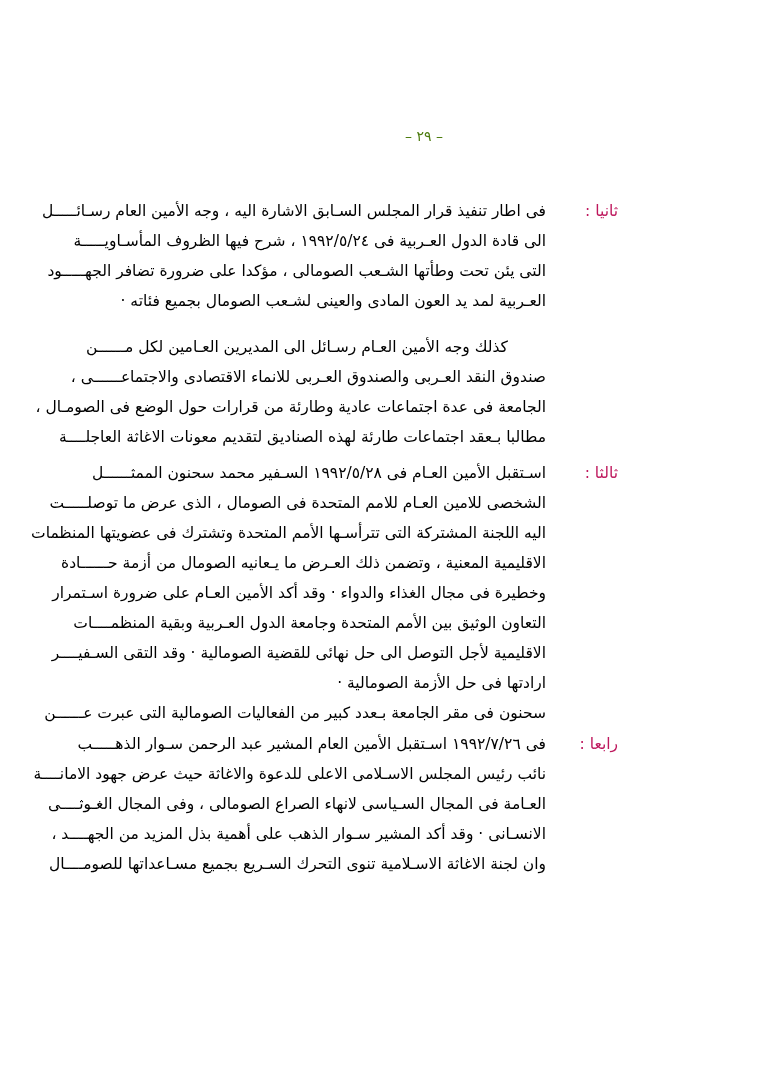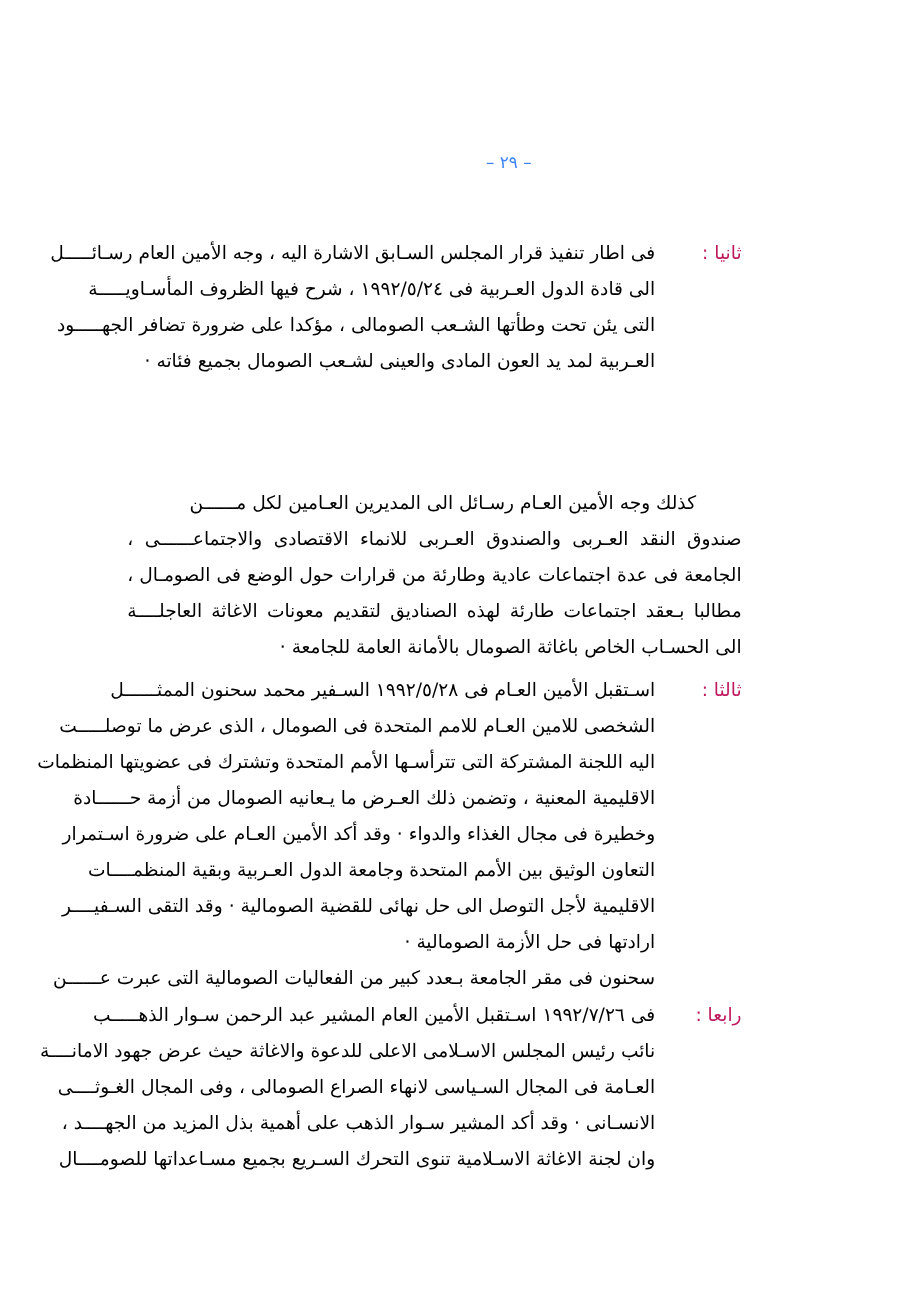--- a/index.html
+++ b/index.html
@@ -19,21 +19,21 @@
     overflow: hidden;
   }
   .page-number {
     position: absolute;
     top: 128px;
     left: 384px;
     width: 80px;
     text-align: center;
     font-size: 14px;
     letter-spacing: 1px;
-    color: #3b82f6;
+    color: #4d7c0f;
   }
   .content {
     position: absolute;
     top: 196px;
     right: 140px;
     left: 106px;
   }
   .para {
     display: flex;
     direction: rtl;
@@ -63,21 +63,20 @@
     text-align-last: right;
   }
   .line.indent {
     text-indent: 38px;
   }
   .para + .para {
     margin-top: 14px;
   }
   .para.continuation {
     margin-top: 16px;
-    flex-direction: column;
   }
   .para.p-thalithan {
     margin-top: 6px;
   }
   .para.p-rabian {
     margin-top: 1px;
   }
 </style>
 </head>
 <body>
@@ -98,21 +97,20 @@
       </div>
     </section>
 
     <section class="para continuation">
       <div class="para-label"></div>
       <div class="para-body">
         <div class="line indent short">كذلك وجه الأمين العـام رسـائل الى المديرين العـامين لكل مــــــن</div>
         <div class="line">صندوق النقد العـربى والصندوق العـربى للانماء الاقتصادى والاجتماعــــــى ،</div>
         <div class="line">الجامعة فى عدة اجتماعات عادية وطارئة من قرارات حول الوضع فى الصومـال ،</div>
         <div class="line">مطالبا بـعقد اجتماعات طارئة لهذه الصناديق لتقديم معونات الاغاثة العاجلــــة</div>
-        <div class="line short">الى الحسـاب الخاص باغاثة الصومال بالأمانة العامة للجامعة ·</div>
       </div>
     </section>
 
     <section class="para p-thalithan">
       <div class="para-label">ثالثا :</div>
       <div class="para-body">
         <div class="line">اسـتقبل الأمين العـام فى ١٩٩٢/٥/٢٨ السـفير محمد سحنون الممثــــــل</div>
         <div class="line">الشخصى للامين العـام للامم المتحدة فى الصومال ، الذى عرض ما توصلـــــت</div>
         <div class="line">اليه اللجنة المشتركة التى تترأسـها الأمم المتحدة وتشترك فى عضويتها المنظمات</div>
         <div class="line">الاقليمية المعنية ، وتضمن ذلك العـرض ما يـعانيه الصومال من أزمة حــــــادة</div>

